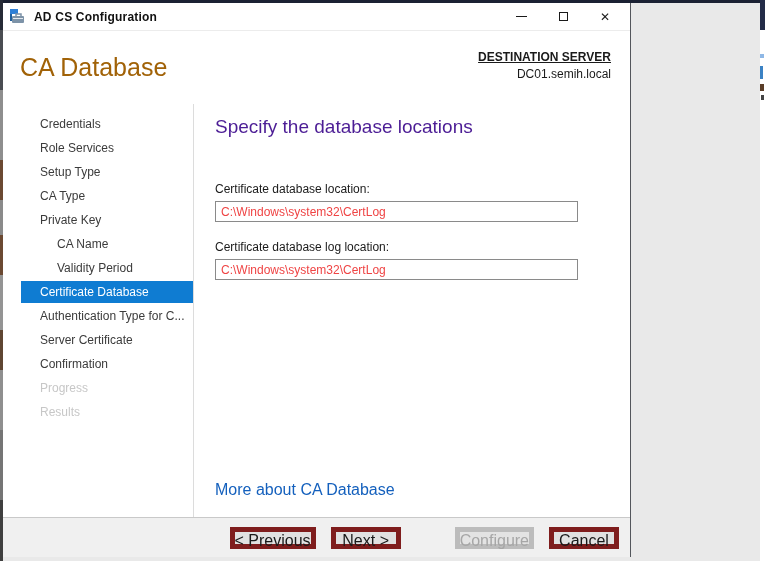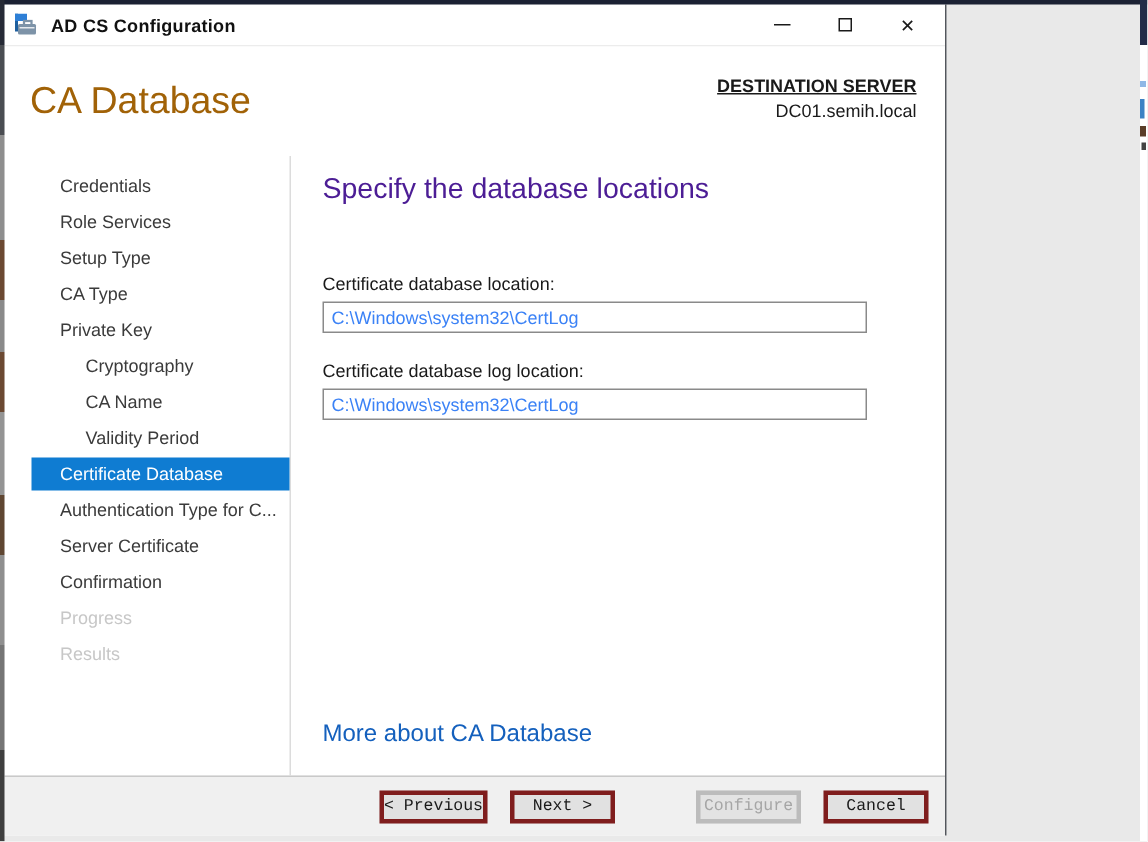--- a/index.html
+++ b/index.html
@@ -50,28 +50,28 @@
     font-size:12px; color:#3b3b3b; white-space:nowrap; overflow:hidden; cursor:default; }
   .nav-item.indent { padding-left:36px; }
   .nav-item.selected { background:#0f7cd2; color:#ffffff; }
   .nav-item.disabled { color:#c7c7c7; }
 
   .content { position:relative; flex:1 1 auto; padding:12px 0 0 21px; }
   .content-heading { font-size:19px; font-weight:400; color:#4c1d95; margin-bottom:44px; }
   .field-group { margin-bottom:18px; }
   .field-label { font-size:12px; color:#1a1a1a; margin-bottom:5px; }
   .field-input { width:363px; height:21px; border:1px solid #8a8a8a; background:#fff;
-    font-family:"Liberation Sans", sans-serif; font-size:12px; color:#3b82f6; padding:0 5px; display:block; }
+    font-family:"Liberation Sans", sans-serif; font-size:12px; color:#ef4444; padding:0 5px; display:block; }
   .more-link { position:absolute; left:21px; bottom:18px; font-size:16px; color:#1460bd;
     text-decoration:none; cursor:pointer; }
 
   .footer { height:40px; flex:0 0 40px; background:#f0f0f0; border-top:1px solid #c9c9c9;
     display:flex; align-items:center; justify-content:flex-end; padding-right:11px; }
-  .btn { min-width:70px; height:22px; margin-left:15px; background:#e1e1e1; border:3px solid #7f1d1d;
-    font-family:Liberation Mono, monospace; font-size:11px; color:#1a1a1a; cursor:pointer; }
+  .btn { min-width:70px; height:22px; margin-left:15px; background:#e1e1e1; border:5px solid #7f1d1d;
+    font-family:Liberation Sans, sans-serif; font-size:16px; color:#1a1a1a; cursor:pointer; }
   .footer .btn:nth-child(3) { margin-left:54px; }
   .btn.disabled { border-color:#bcbcbc; color:#a6a6a6; background:#e3e3e3; cursor:default; }
 </style>
 </head>
 <body>
 
 <div class="stage">
 
   <div class="left-strip"></div>
   <div class="top-strip"></div>
@@ -115,21 +115,20 @@
       </div>
     </div>
 
     <div class="main">
       <nav class="sidebar" id="sidebar">
           <div class="nav-item">Credentials</div>
           <div class="nav-item">Role Services</div>
           <div class="nav-item">Setup Type</div>
           <div class="nav-item">CA Type</div>
           <div class="nav-item">Private Key</div>
-          <div class="nav-item indent">Cryptography</div>
           <div class="nav-item indent">CA Name</div>
           <div class="nav-item indent">Validity Period</div>
           <div class="nav-item selected">Certificate Database</div>
           <div class="nav-item">Authentication Type for C...</div>
           <div class="nav-item">Server Certificate</div>
           <div class="nav-item">Confirmation</div>
           <div class="nav-item disabled">Progress</div>
           <div class="nav-item disabled">Results</div>
         </nav>
       <section class="content">

